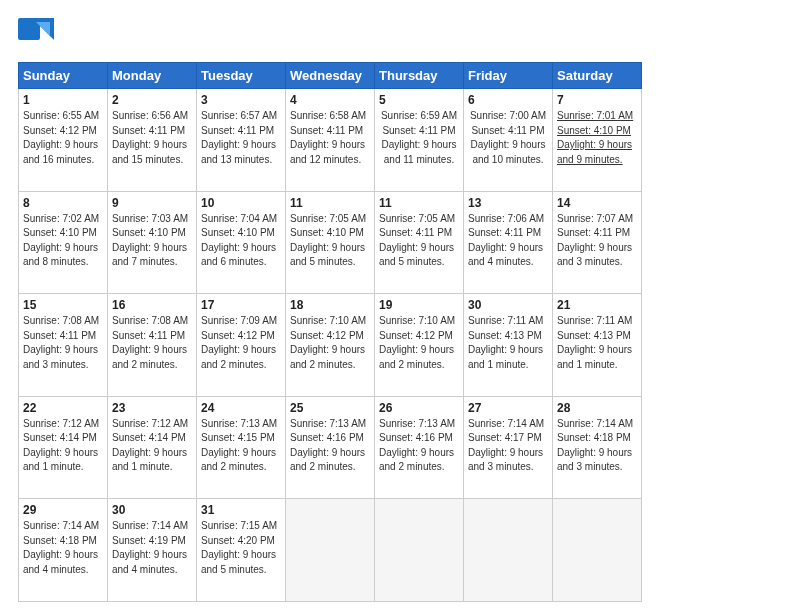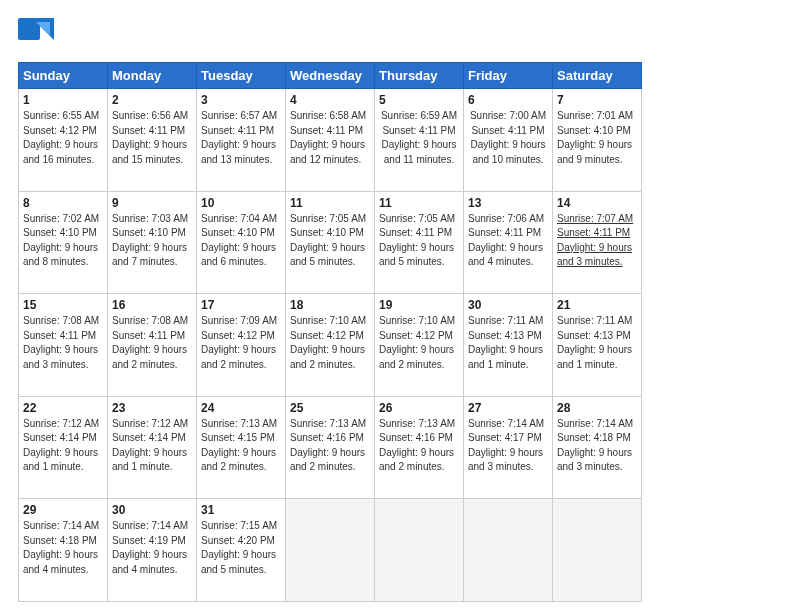--- a/index.html
+++ b/index.html
@@ -169,21 +169,21 @@
           </td>
           <td>
             <span class="day-num">6</span>
             <div class="day-info" style="white-space: pre-line; text-align: center;">Sunrise: 7:00 AM
 Sunset: 4:11 PM
 Daylight: 9 hours
 and 10 minutes.</div>
           </td>
           <td>
             <span class="day-num">7</span>
-            <div class="day-info" style="white-space: pre-line;">Sunrise: 7:01 AM
+            <div class="day-info" style="white-space: pre-line; text-decoration: underline;">Sunrise: 7:01 AM
 Sunset: 4:10 PM
 Daylight: 9 hours
 and 9 minutes.</div>
           </td>
         </tr>
         <tr>
           <td>
             <span class="day-num">8</span>
             <div class="day-info" style="white-space: pre-line;">Sunrise: 7:02 AM
 Sunset: 4:10 PM
@@ -220,21 +220,21 @@
           </td>
           <td>
             <span class="day-num">13</span>
             <div class="day-info" style="white-space: pre-line;">Sunrise: 7:06 AM
 Sunset: 4:11 PM
 Daylight: 9 hours
 and 4 minutes.</div>
           </td>
           <td>
             <span class="day-num">14</span>
-            <div class="day-info" style="white-space: pre-line; text-decoration: underline;">Sunrise: 7:07 AM
+            <div class="day-info" style="white-space: pre-line;">Sunrise: 7:07 AM
 Sunset: 4:11 PM
 Daylight: 9 hours
 and 3 minutes.</div>
           </td>
         </tr>
         <tr>
           <td>
             <span class="day-num">15</span>
             <div class="day-info" style="white-space: pre-line;">Sunrise: 7:08 AM
 Sunset: 4:11 PM

